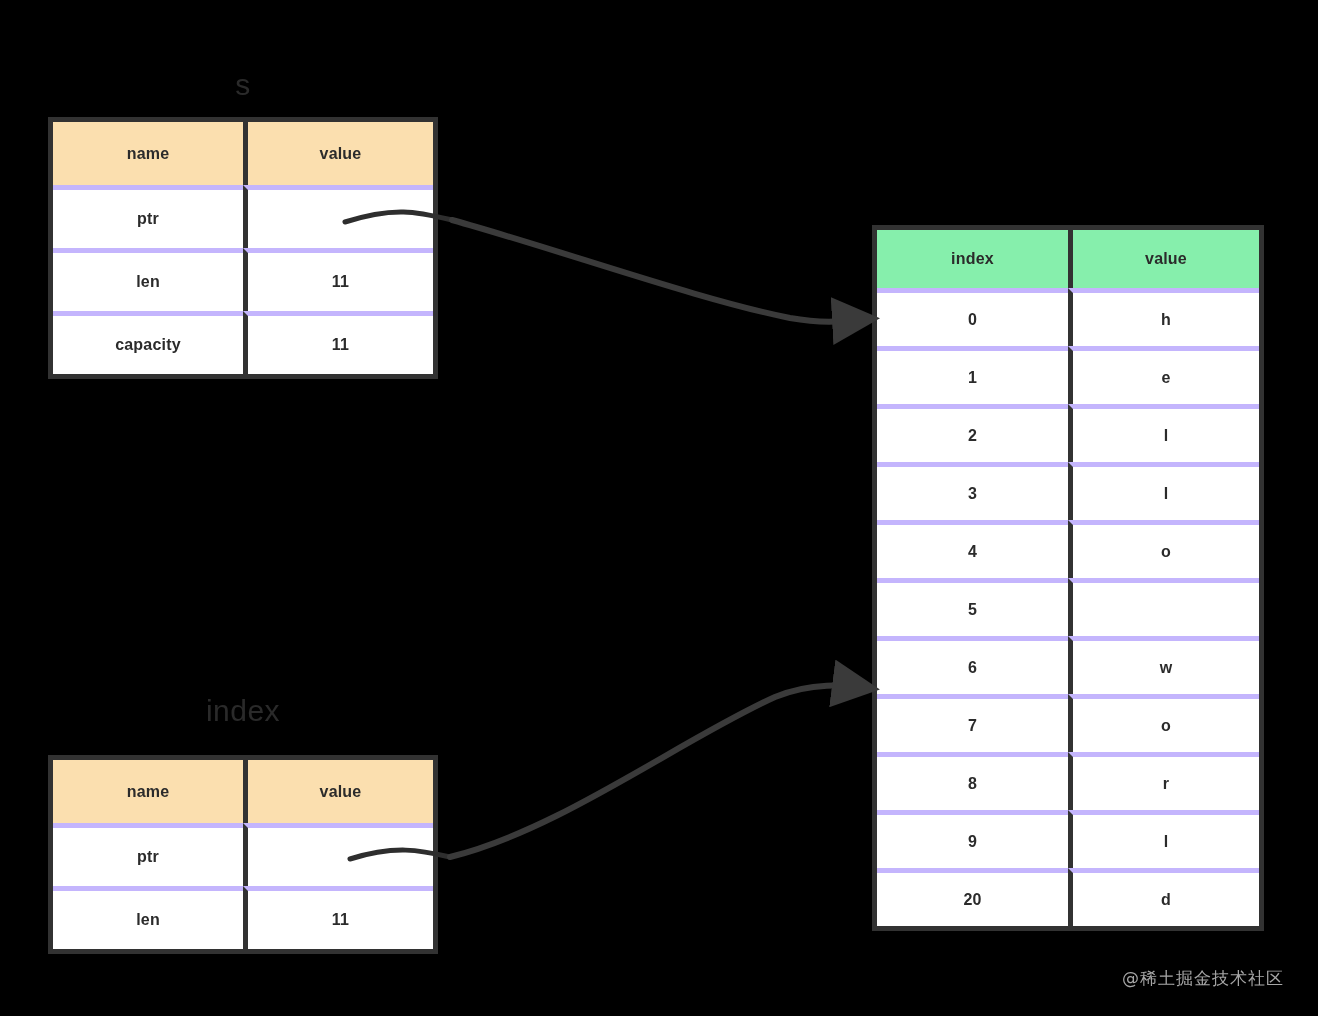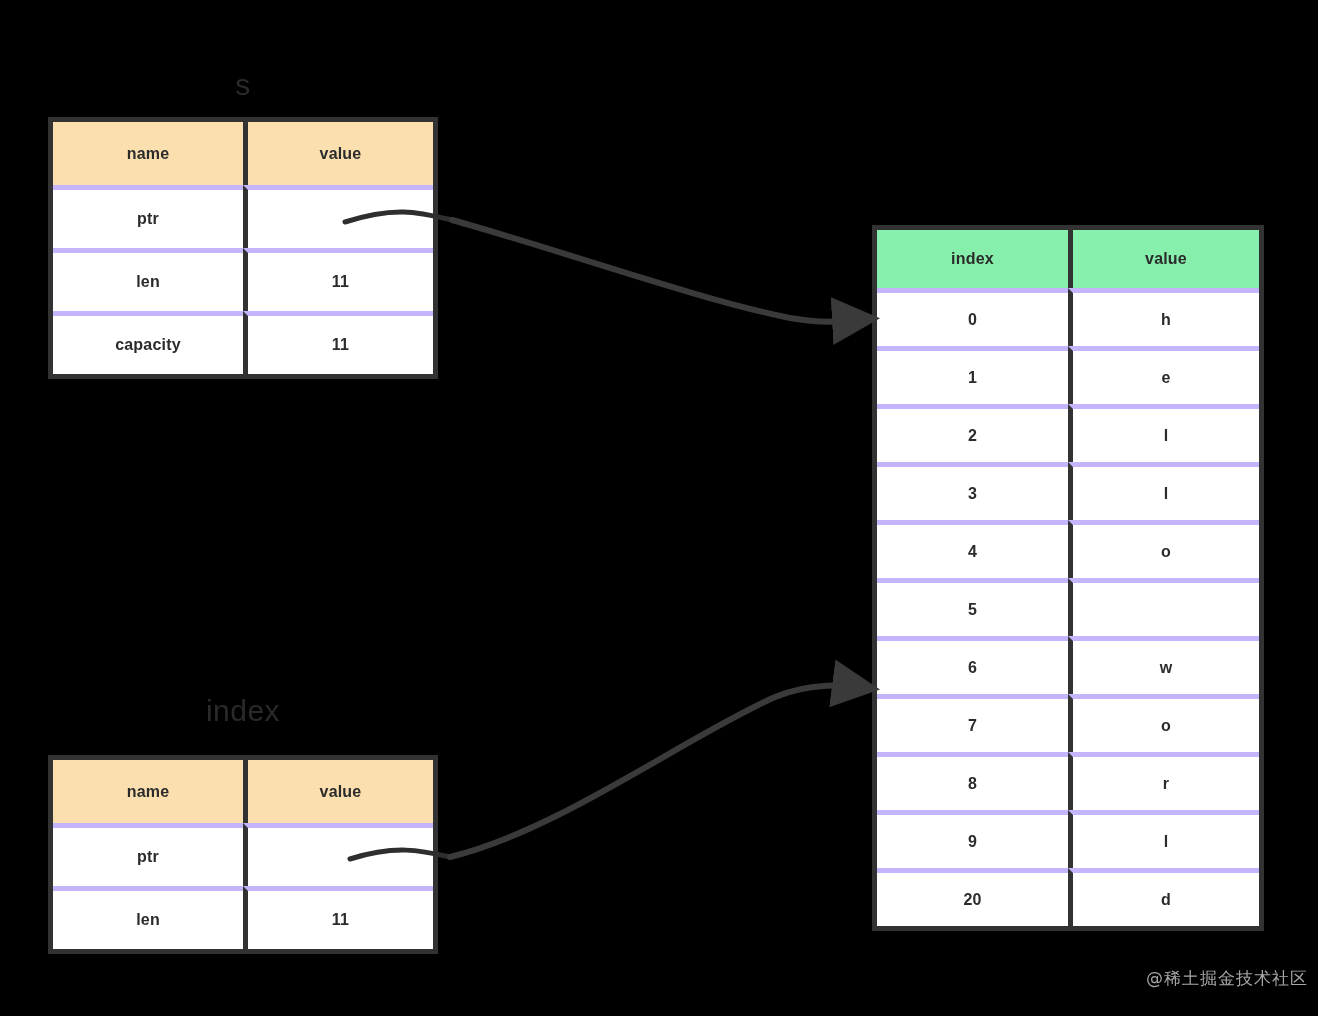--- a/index.html
+++ b/index.html
@@ -101,21 +101,20 @@
   
   .watermark {
     position: absolute;
     left: 1122px;
     top: 967px;
     color: #a6a6a6;
     font-size: 17px;
     letter-spacing: 1px;
     white-space: nowrap;
     font-family: "DejaVu Sans", sans-serif;
-    margin-left: 24px;
   }
 </style>
 </head>
 <body>
 
 <div class="canvas">
 
   <div class="var-title" id="title-s">s</div>
 
   <div class="struct-table stack-table" id="table-s">

